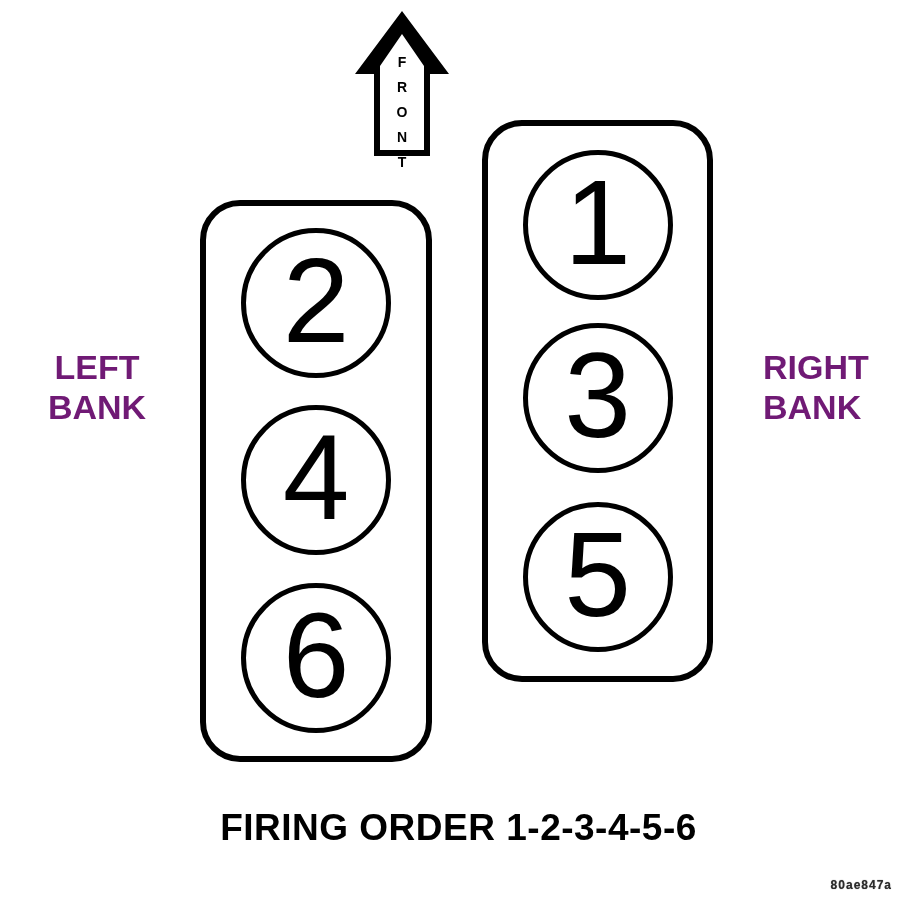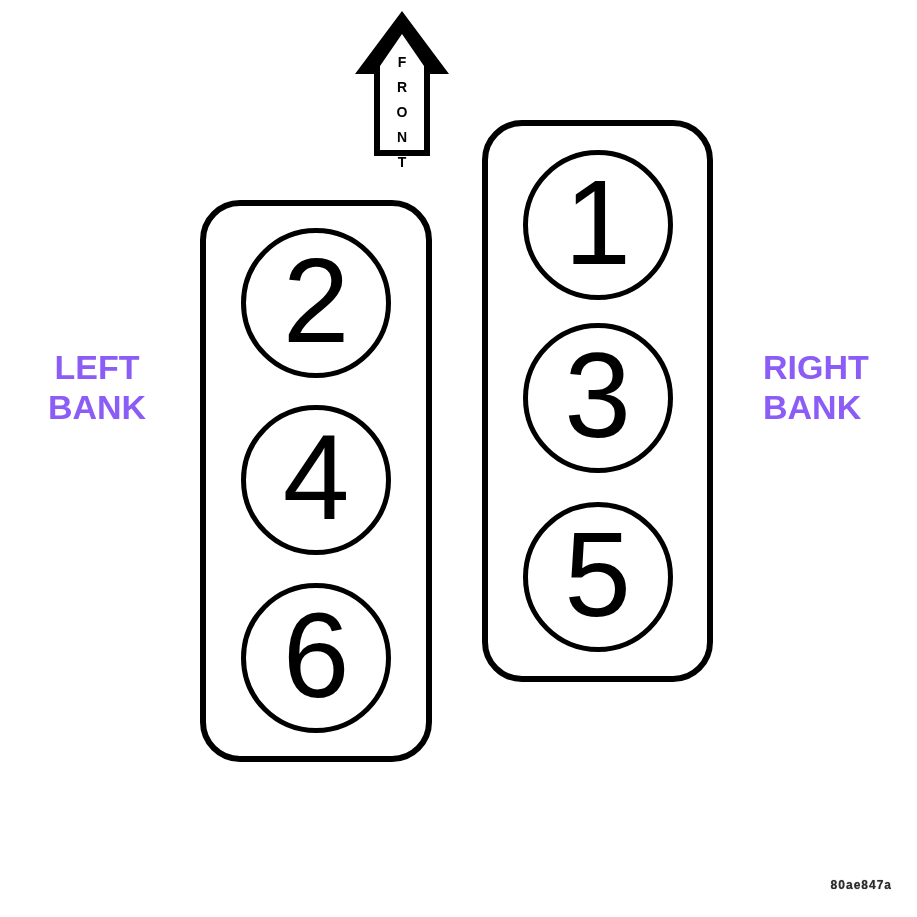--- a/index.html
+++ b/index.html
@@ -76,21 +76,21 @@
   .bank.right .cylinder.c0 { top: 24px; }
   .bank.right .cylinder.c1 { top: 197px; }
   .bank.right .cylinder.c2 { top: 376px; }
 
   
   .bank-label {
     position: absolute;
     font-size: 34px;
     line-height: 40px;
     font-weight: 700;
-    color: #8b5cf6;
+    color: #701a75;
     white-space: nowrap;
   }
   .bank-label.left  { left: 18px;  top: 347px; width: 158px; text-align: center; }
   .bank-label.right { left: 763px; top: 347px; width: 158px; text-align: left; }
 
   
   .caption {
     position: absolute;
     left: 0;
     top: 807px;
@@ -153,16 +153,17 @@
 
   <div class="bank-label left">
     <div>LEFT</div>
     <div>BANK</div>
   </div>
   <div class="bank-label right">
     <div>RIGHT</div>
     <div>BANK</div>
   </div>
 
+  <div class="caption">FIRING ORDER 1-2-3-4-5-6</div>
 
   <div class="figure-id">80ae847a</div>
 
 </div>
 
 </body></html>

